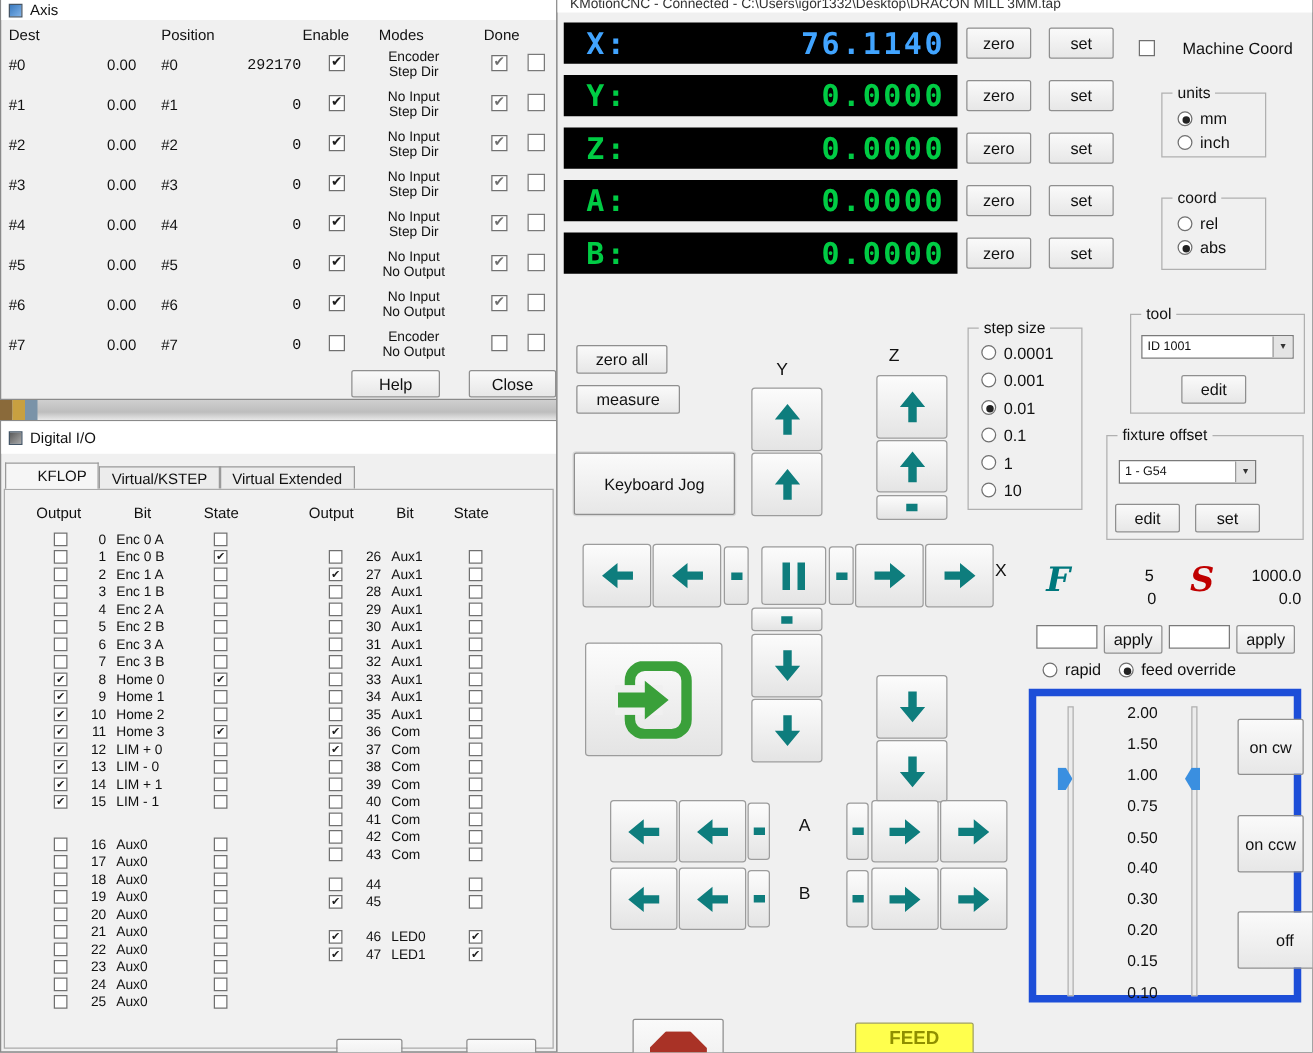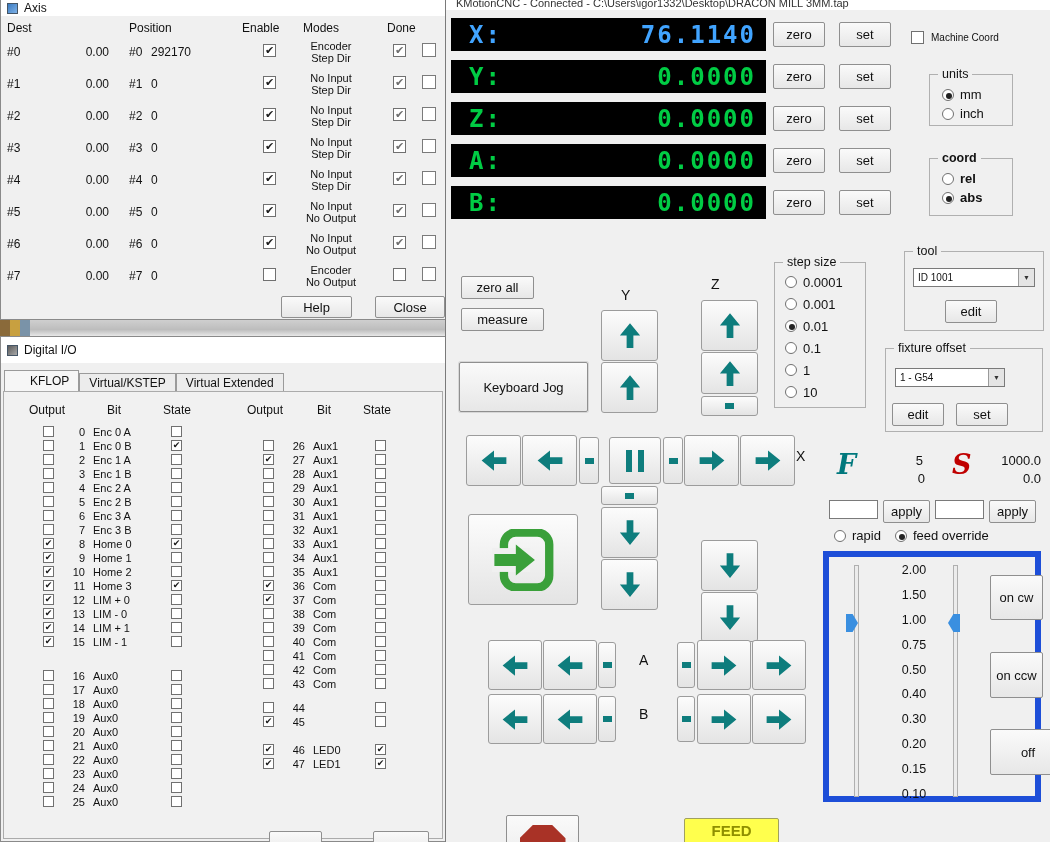--- a/index.html
+++ b/index.html
@@ -34,21 +34,21 @@
   .axis-win { left:0; top:0; width:446px; height:320px; border-top:none; }
   .axis-win .titlebar { height:16px; }
   .axis-headers span { position:absolute; top:21px; font-size:12px; }
   .h-dest{left:6px} .h-pos{left:128px} .h-en{left:241px} .h-modes{left:302px} .h-done{left:386px}
   .axis-rows { position:absolute; left:0; top:36px; width:444px; }
   .axis-row { position:relative; height:32px; }
   .axis-row span { position:absolute; font-size:12px; }
   .a-id { left:6px; top:9px; }
   .a-dest { left:30px; top:9px; width:78px; text-align:right; }
   .a-pid { left:128px; top:9px; }
-  .a-pos { left:150px; top:9px; width:90px; text-align:left; }
+  .a-pos { left:150px; top:9px; width:90px; text-align:right;font-family:Liberation Mono, monospace; }
   .a-en { left:262px; top:8px; }
   .a-modes { left:292px; top:4px; width:76px; text-align:center; font-size:11px; line-height:12px; display:flex; flex-direction:column; }
   .a-modes span { position:static; font-size:11px; }
   .a-done { left:392px; top:8px; }
   .a-donebox { left:421px; top:7px; width:14px; height:14px; border:1px solid #7a7a7a; background:#fff; }
   .help-btn { left:280px; top:296px; width:71px; height:22px; }
   .close-btn { left:374px; top:296px; width:70px; height:22px; }
 
   
   .strip { position:absolute; left:0; top:320px; width:446px; height:16px; background:linear-gradient(180deg,#cfcfcf,#bdbdbd 60%,#e8e8e8); }
@@ -84,24 +84,24 @@
   .dro-list { position:absolute; left:5px; top:18px; width:596px; }
   .dro-row { position:relative; height:33px; margin-bottom:9px; }
   .dro-box { position:absolute; left:0; top:0; width:315px; height:33px; background:#000; display:flex; align-items:center; padding:0 10px 0 18px; }
   .dro-axis,.dro-val { font-family:"DejaVu Sans Mono",monospace; font-weight:bold; font-size:24px; letter-spacing:2px; }
   .dro-val { margin-left:auto; }
   .dro-box.blue .dro-axis,.dro-box.blue .dro-val { color:var(--dro-blue,#41a4ff); }
   .dro-box.green .dro-axis,.dro-box.green .dro-val { color:var(--dro-green,#00cc44); }
   .zero-btn { left:322px; top:4px; width:52px; height:25px; }
   .set-btn { left:388px; top:4px; width:52px; height:25px; }
 
-  .machine-coord { position:absolute; left:465px; top:31px; display:flex; align-items:center; gap:7px; font-size:10px; }
+  .machine-coord { position:absolute; left:465px; top:31px; display:flex; align-items:center; gap:22px; font-size:13px; }
 
   .units-group { left:483px; top:74px; width:84px; height:52px; }
-  .coord-group { left:483px; top:158px; width:84px; height:58px;font-weight:bold; }
+  .coord-group { left:483px; top:158px; width:84px; height:58px; }
   .group .opts { padding:10px 0 0 12px; display:flex; flex-direction:column; }
   .units-group .opt-row,.coord-group .opt-row { height:19px; }
   .step-group { left:328px; top:262px; width:92px; height:146px; }
   .step-group .opts { padding:8px 0 0 10px; }
   .step-group .opt-row { height:22px; }
 
   .tool-group { left:458px; top:251px; width:140px; height:80px; }
   .tool-select { left:8px; top:16px; width:122px; height:19px; }
   .tool-edit { left:40px; top:48px; width:52px; height:23px; }
   .fixture-group { left:439px; top:348px; width:158px; height:84px; }

